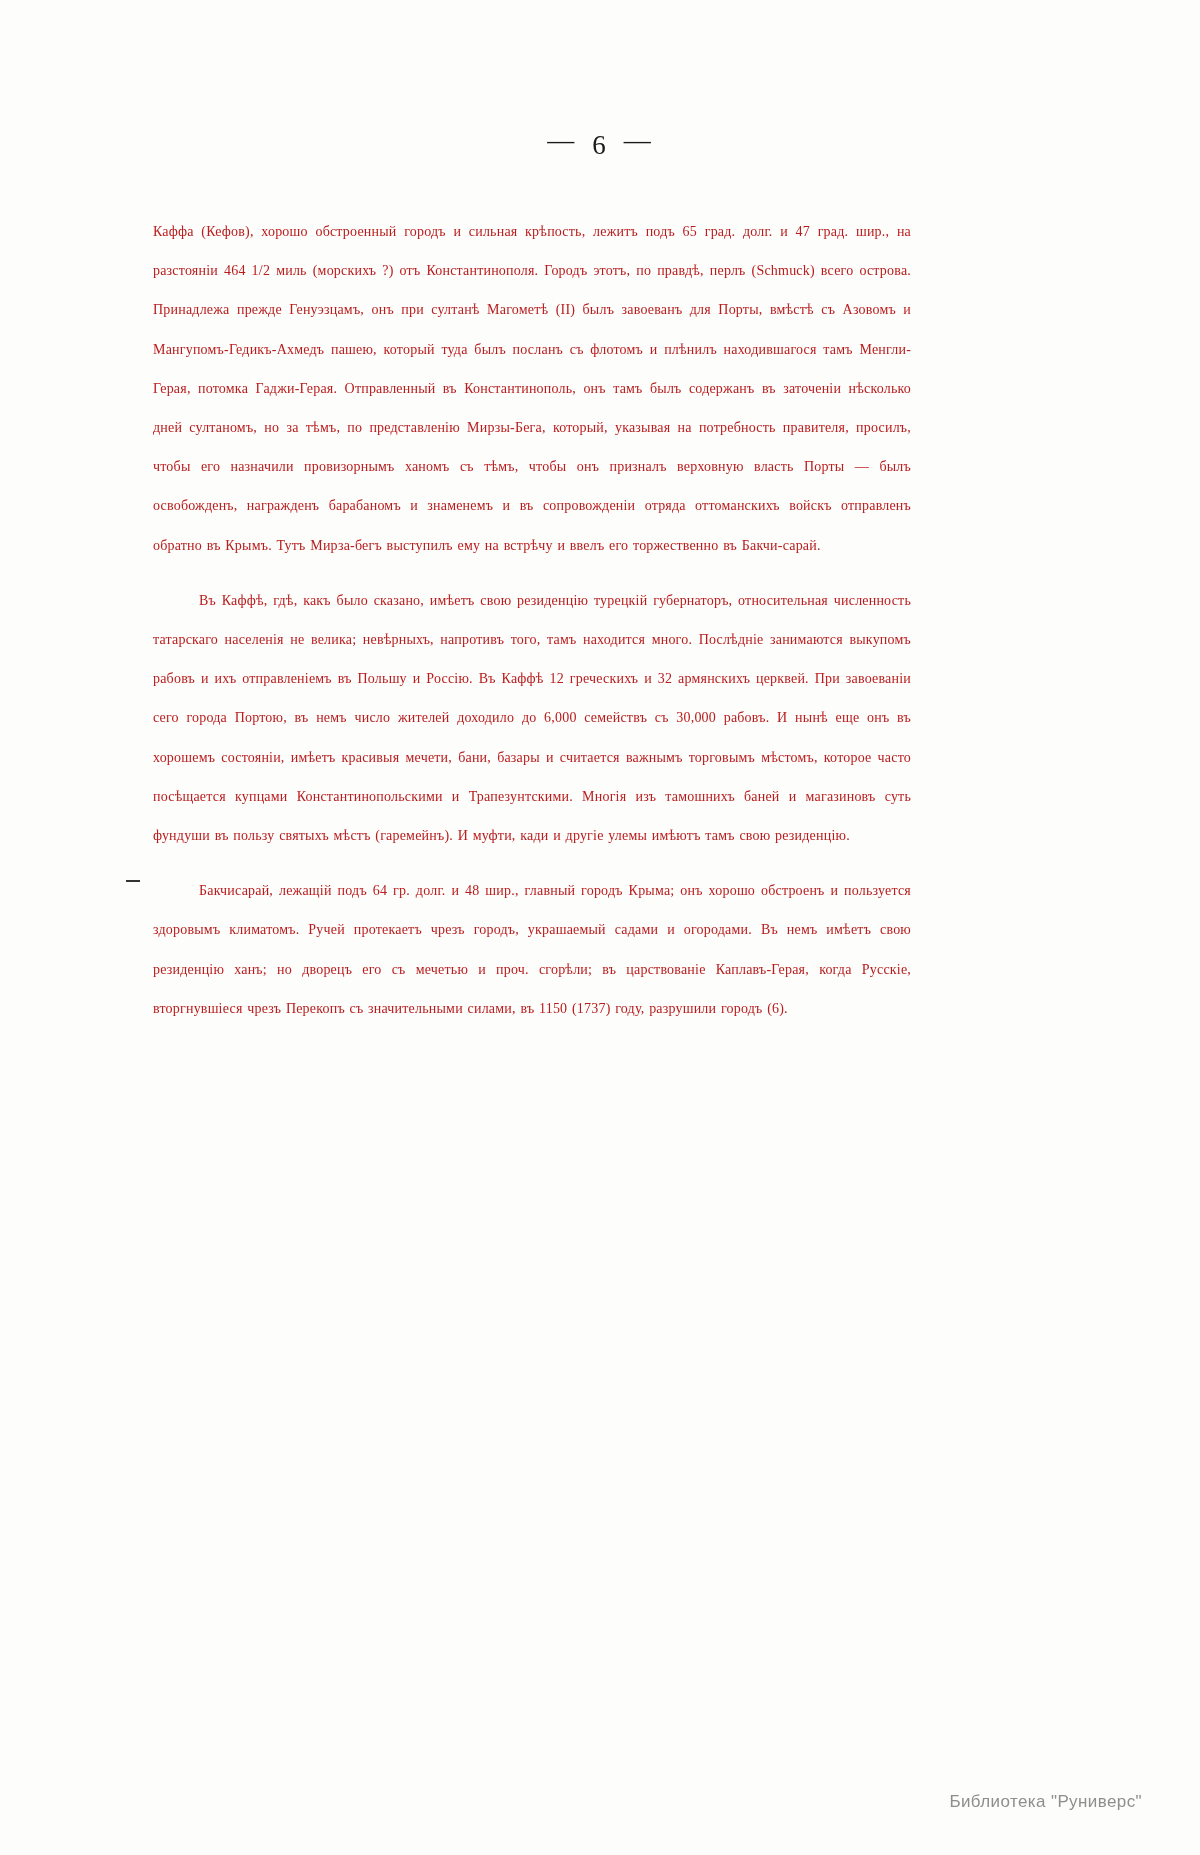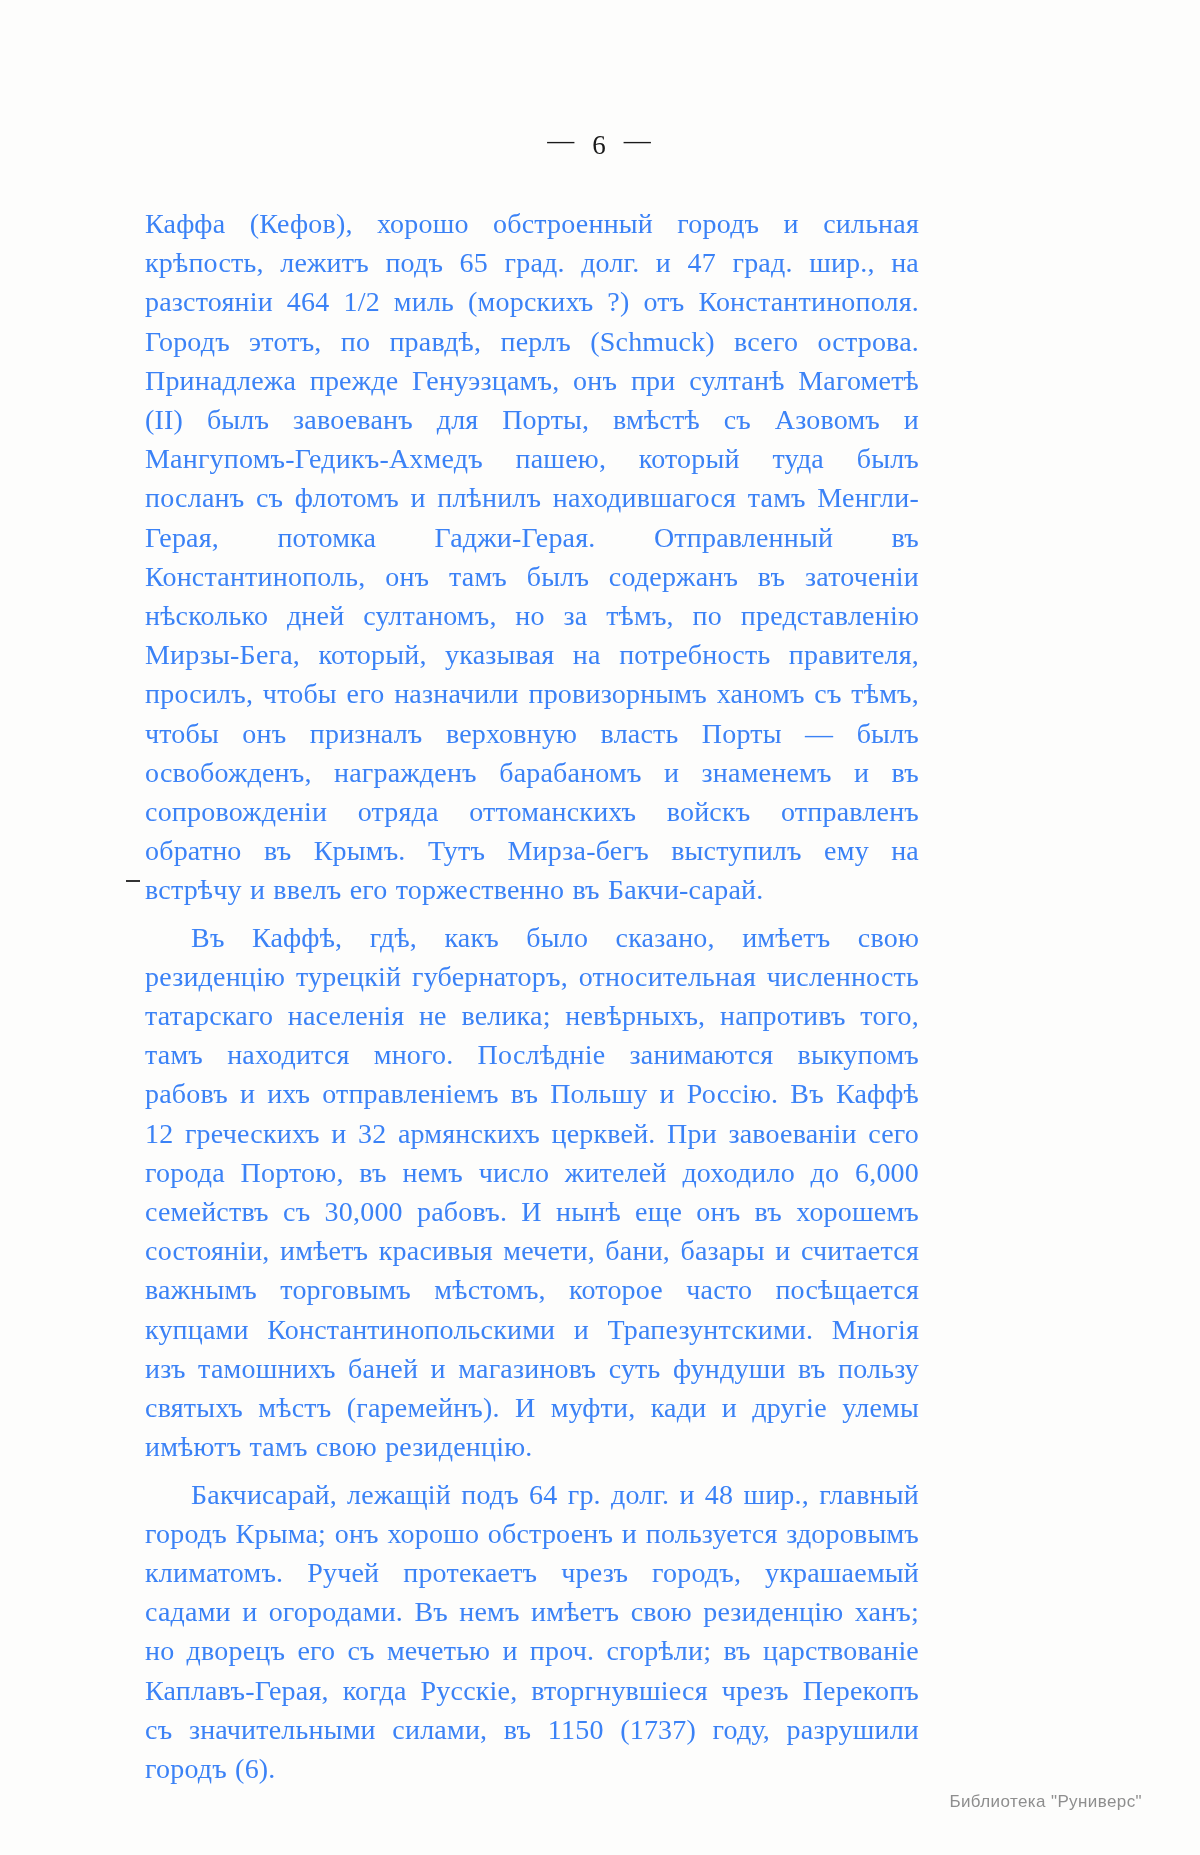--- a/index.html
+++ b/index.html
@@ -39,27 +39,27 @@
     position: relative;
     top: -5px;
   }
   .text-block {
     position: absolute;
     left: 137px;
     top: 196px;
     width: 790px;
   }
   p.para {
-    margin: 8px;
+    margin: 16px;
     padding: 0;
-    font-size: 28px;
+    font-size: 14px;
     line-height: 39.2px;
     text-align: justify;
     text-justify: inter-word;
-    color: #3b82f6;
+    color: #b91c1c;
     font-family: "Liberation Serif", serif;
     letter-spacing: 0.2px;
     word-spacing: 1px;
     -webkit-font-smoothing: none;
   }
   p.para + p.para {
     text-indent: 46px;
   }
   .footer-note {
     position: absolute;

